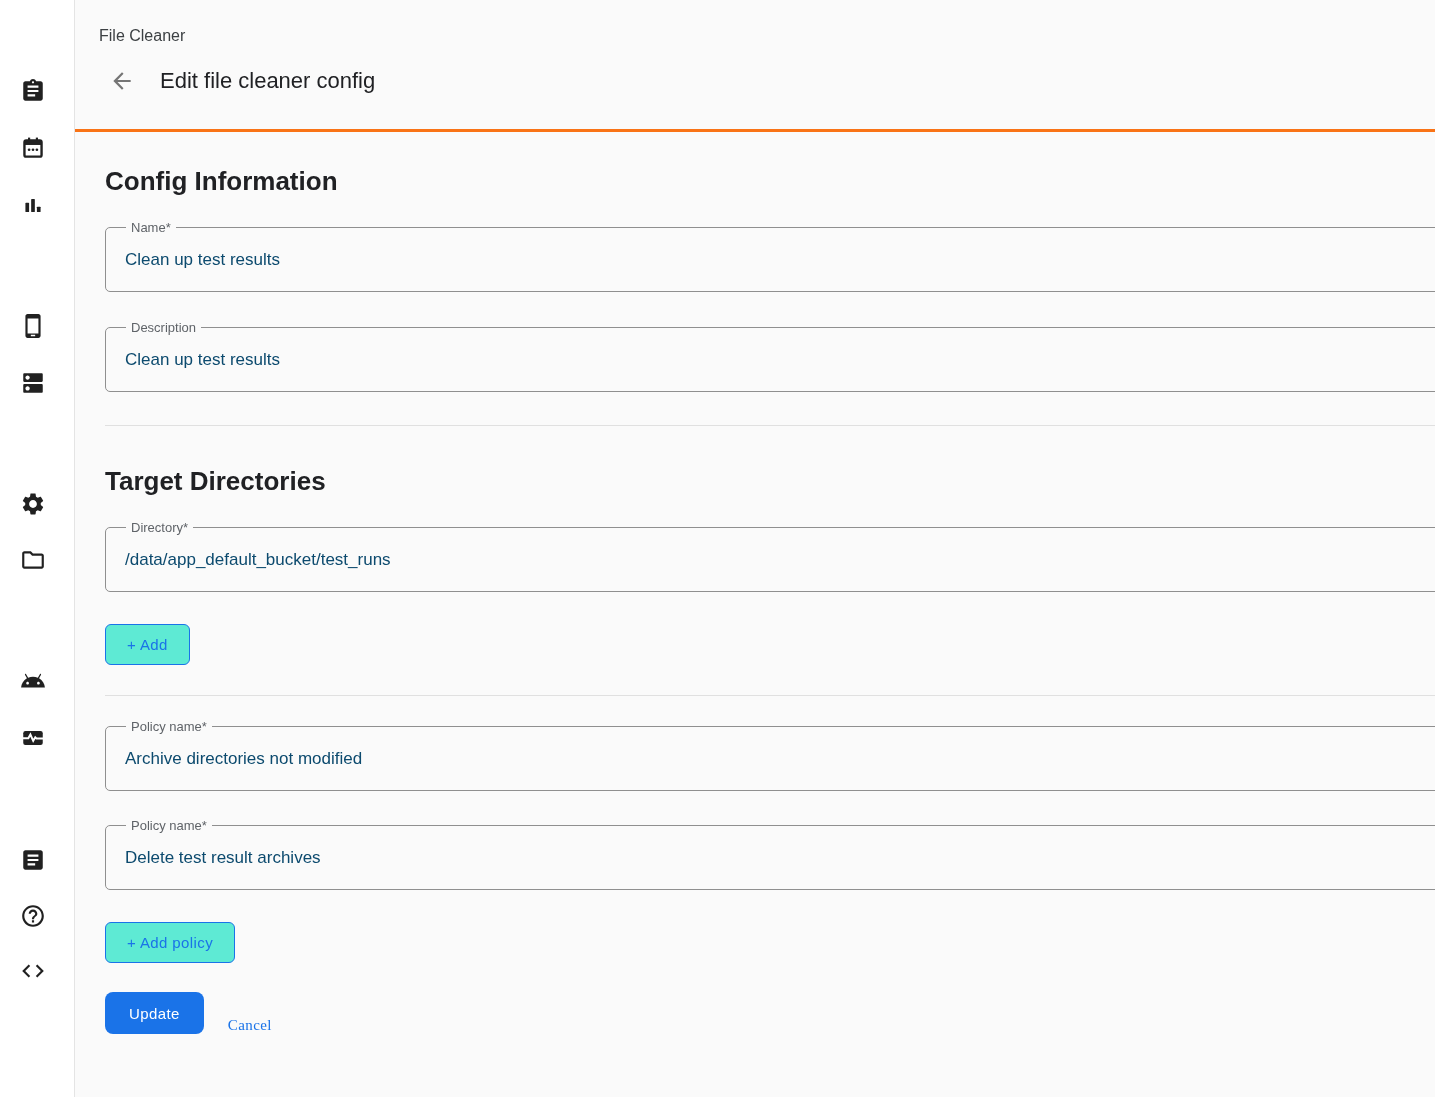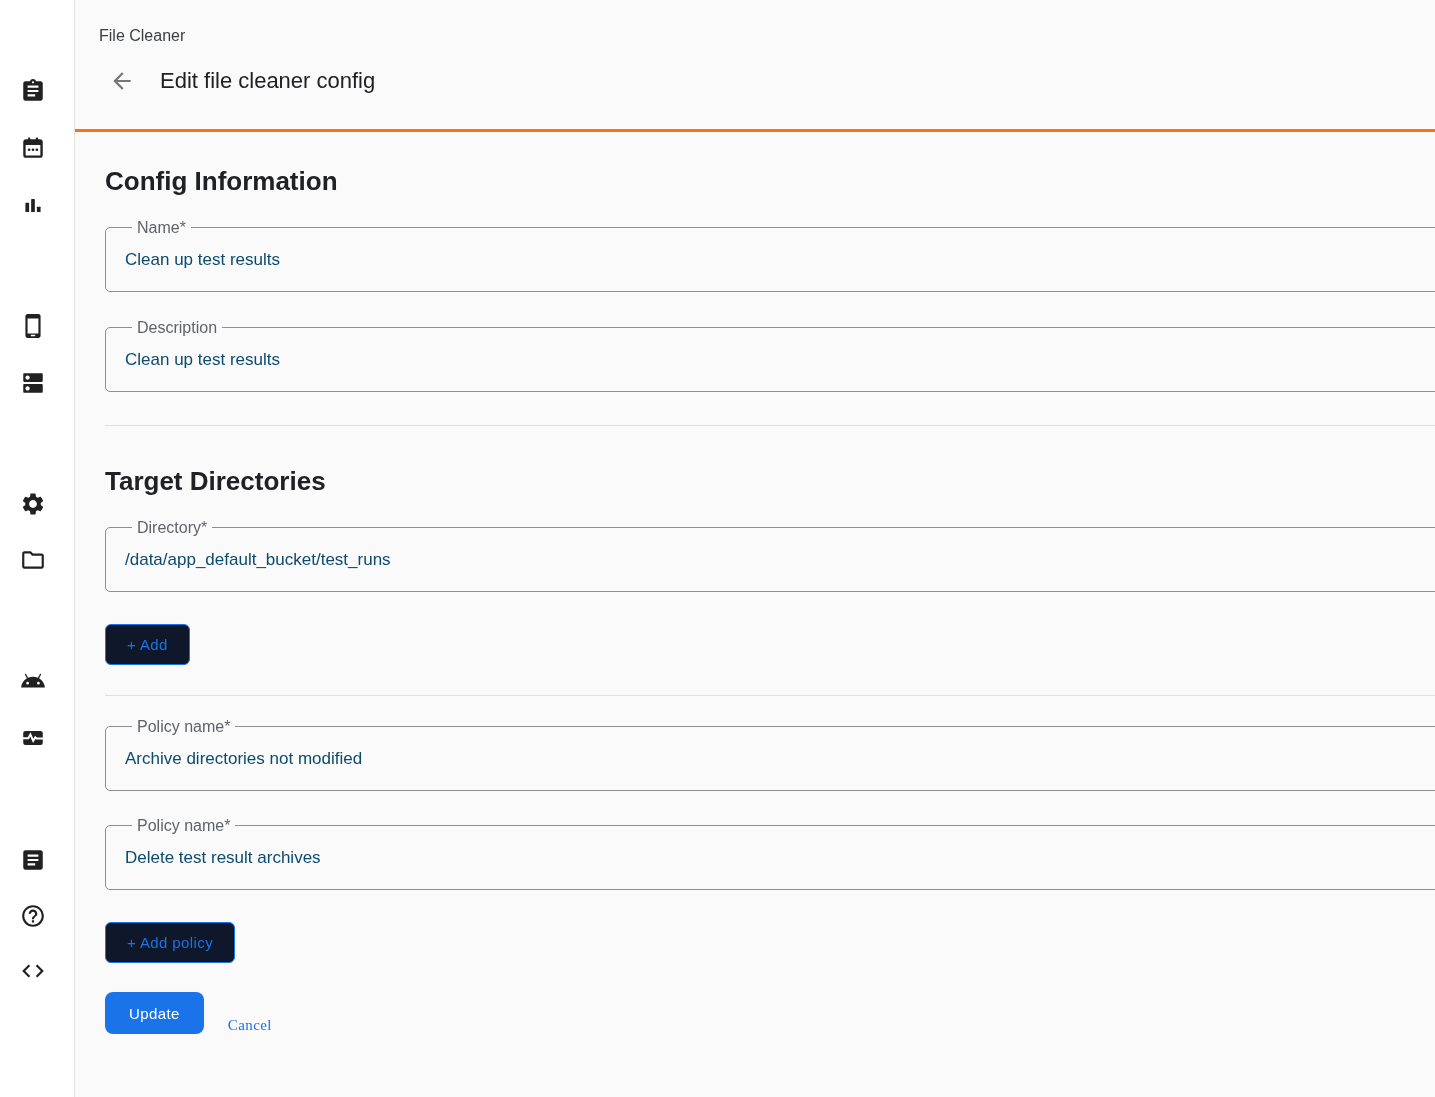--- a/index.html
+++ b/index.html
@@ -49,23 +49,23 @@
   .mt-section { margin-top: 40px; }
   
   .field {
     position: relative;
     border: 1px solid #8f8f8f;
     border-radius: 5px;
     height: 65px;
     width: 100%;
   }
   .field-label {
-    position: absolute; top: -9px; left: 26px;
+    position: absolute; top: -9px; left: 20px;
     background: #fafafa; padding: 0 5px;
-    font-size: 16px; color: #5f6368; line-height: 17px;
+    font-size: 13px; color: #5f6368; line-height: 17px;
     white-space: nowrap;
   }
   .field-input {
     width: 100%; height: 100%;
     border: none; outline: none; background: transparent;
     font-family: "Liberation Sans", sans-serif;
     font-size: 17px; color: #0c4a6e;
     padding: 0 46px 0 19px;
   }
   .field.narrow { width: 1404px; }
@@ -79,21 +79,21 @@
     width: 40px; height: 40px; margin-left: 16px;
     border: none; background: none; cursor: pointer;
     display: flex; align-items: center; justify-content: center; padding: 0;
   }
   .trash-btn svg { width: 21px; height: 21px; fill: #1f1f1f; }
   
   .add-btn {
     display: inline-flex; align-items: center; justify-content: center;
     height: 41px; padding: 0 21px;
     border: 1px solid #1a73e8; border-radius: 6px;
-    background: #0f172a; color: #1a73e8;
+    background: #5eead4; color: #1a73e8;
     font-family: "Liberation Sans", sans-serif;
     font-size: 15px; letter-spacing: 0.4px; cursor: pointer;
   }
   .actions { display: flex; align-items: flex-end; margin-top: 29px; }
   .update-btn {
     height: 42px; padding: 0 24px;
     background: #1a73e8; color: #ffffff;
     border: none; border-radius: 8px;
     font-family: "Liberation Sans", sans-serif;
     font-size: 15px; letter-spacing: 0.4px; cursor: pointer;

